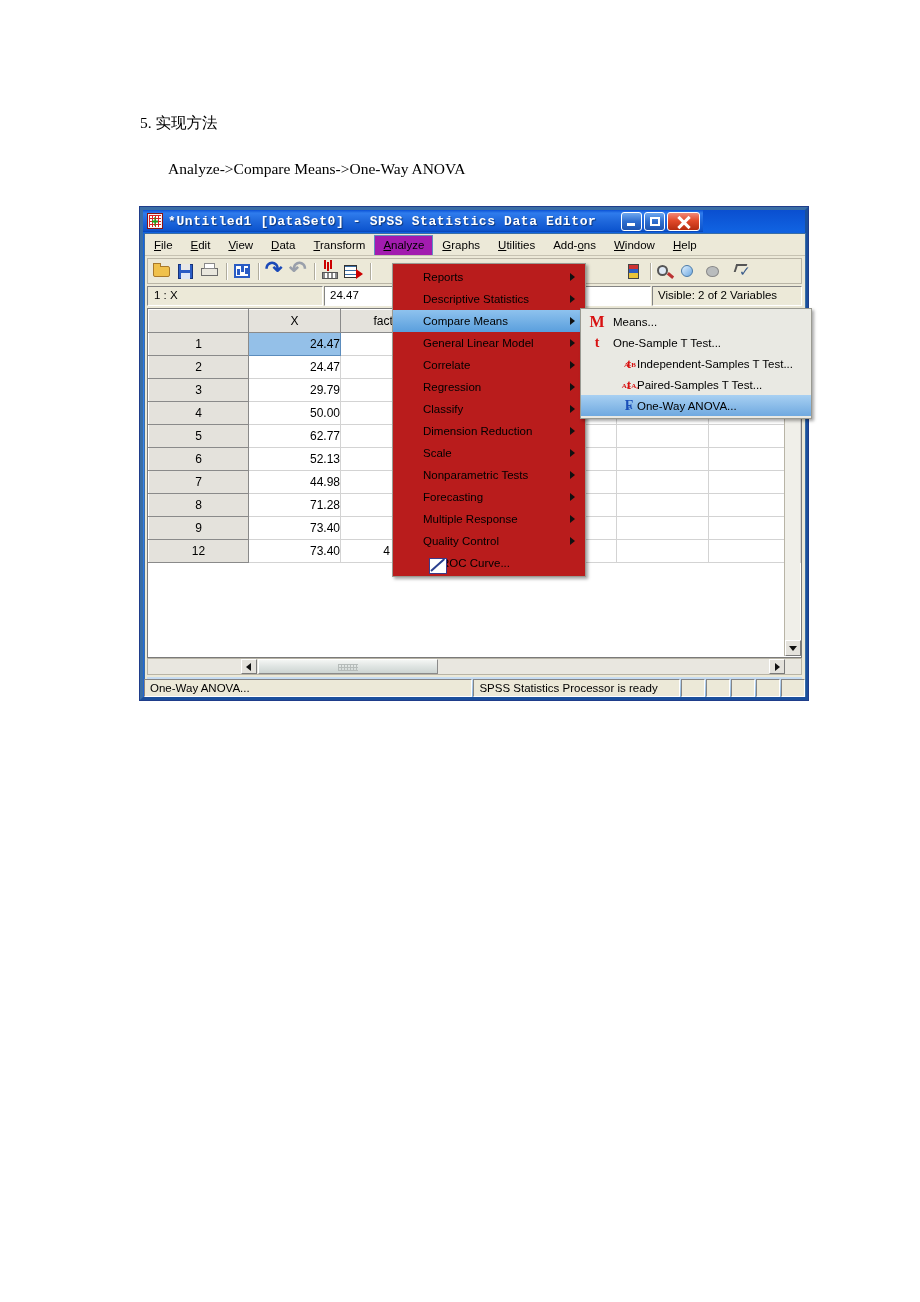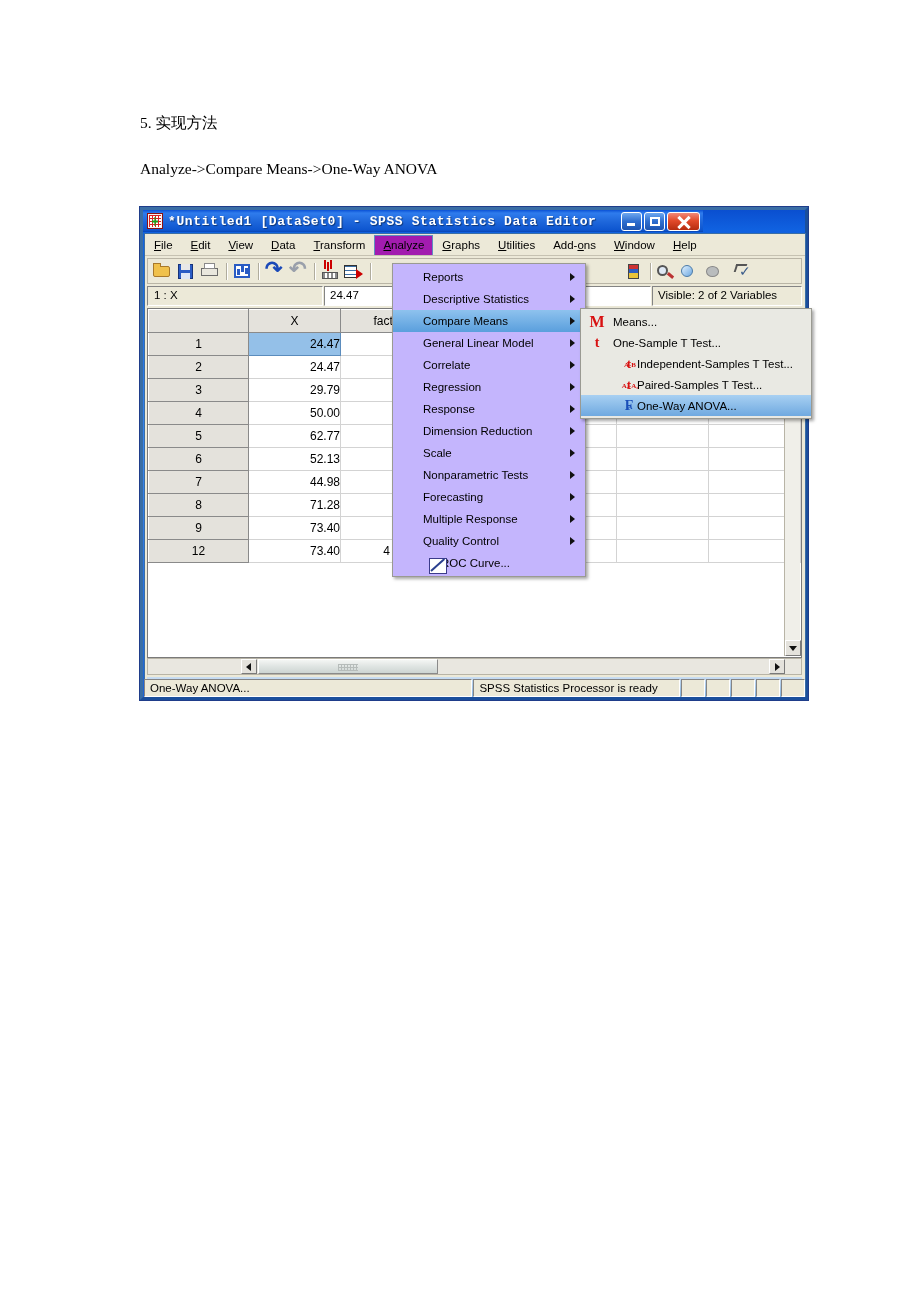--- a/index.html
+++ b/index.html
@@ -18,21 +18,21 @@
   
   .doc-text {
     position: absolute;
     left: 140px;
     font-family: "Liberation Serif", serif;
     font-size: 15.5px;
     color: #000;
     white-space: nowrap;
   }
   #doc-line-1 { top: 113px; }
-  #doc-line-2 { top: 160px; }
+  #doc-line-2 { top: 160px; margin-left: 28px; }
 
   
   #spss-window {
     position: absolute;
     left: 139px;
     top: 206px;
     width: 670px;
     height: 495px;
     background: #d6e5f5;
     border: 1px solid #1f3d8a;
@@ -547,21 +547,21 @@
   #sb-left { width: 330px; }
   #sb-mid  { width: 208px; }
   .sb-small { width: 24px; }
 
   
   #analyze-menu {
     position: absolute;
     left: 252px;
     top: 56px;
     width: 194px;
-    background: #c4b5fd;
+    background: #b91c1c;
     border: 1px solid #9a9a92;
     box-shadow: 2px 2px 3px rgba(0,0,0,0.35);
     box-sizing: border-box;
     padding: 2px 0 2px 0;
     z-index: 40;
   }
   .menu-row {
     height: 22px;
     display: flex;
     align-items: center;
@@ -875,21 +875,21 @@
     </div>
     <div class="menu-row">
       <span>Correlate</span>
       <span class="arrow"></span>
     </div>
     <div class="menu-row">
       <span>Regression</span>
       <span class="arrow"></span>
     </div>
     <div class="menu-row">
-      <span>Response</span>
+      <span>Classify</span>
       <span class="arrow"></span>
     </div>
     <div class="menu-row">
       <span>Dimension Reduction</span>
       <span class="arrow"></span>
     </div>
     <div class="menu-row">
       <span>Scale</span>
       <span class="arrow"></span>
     </div>

